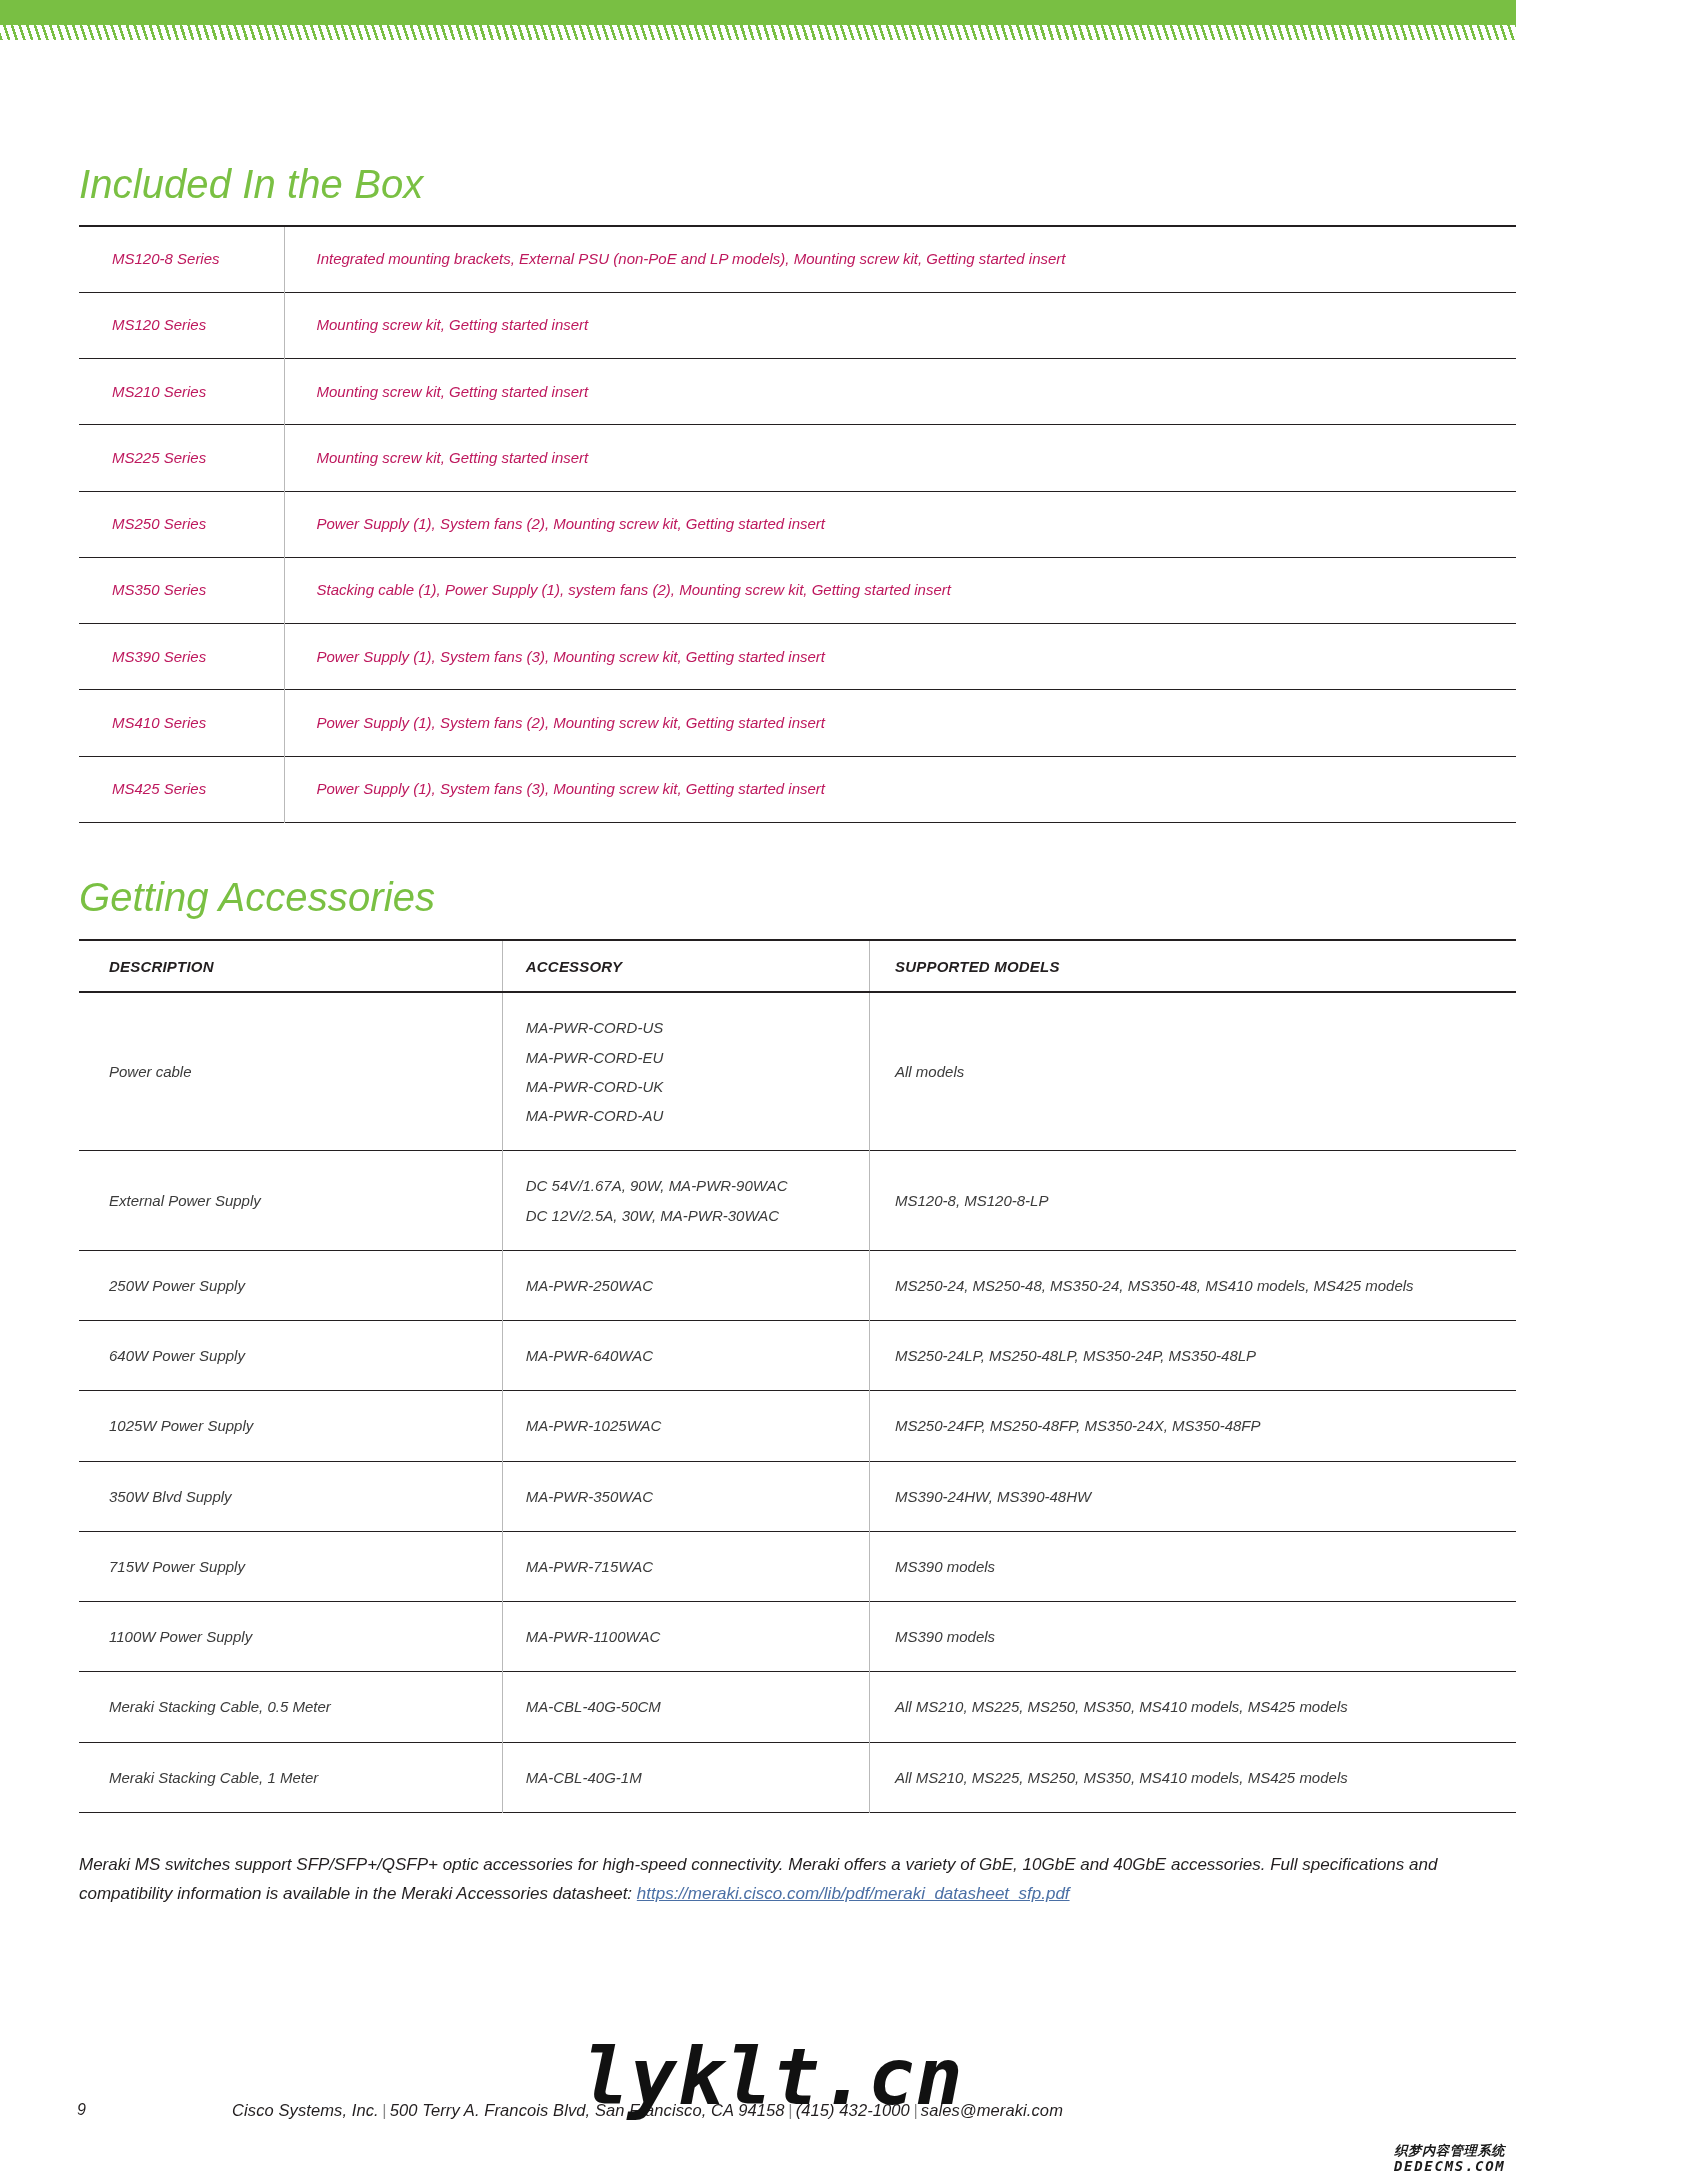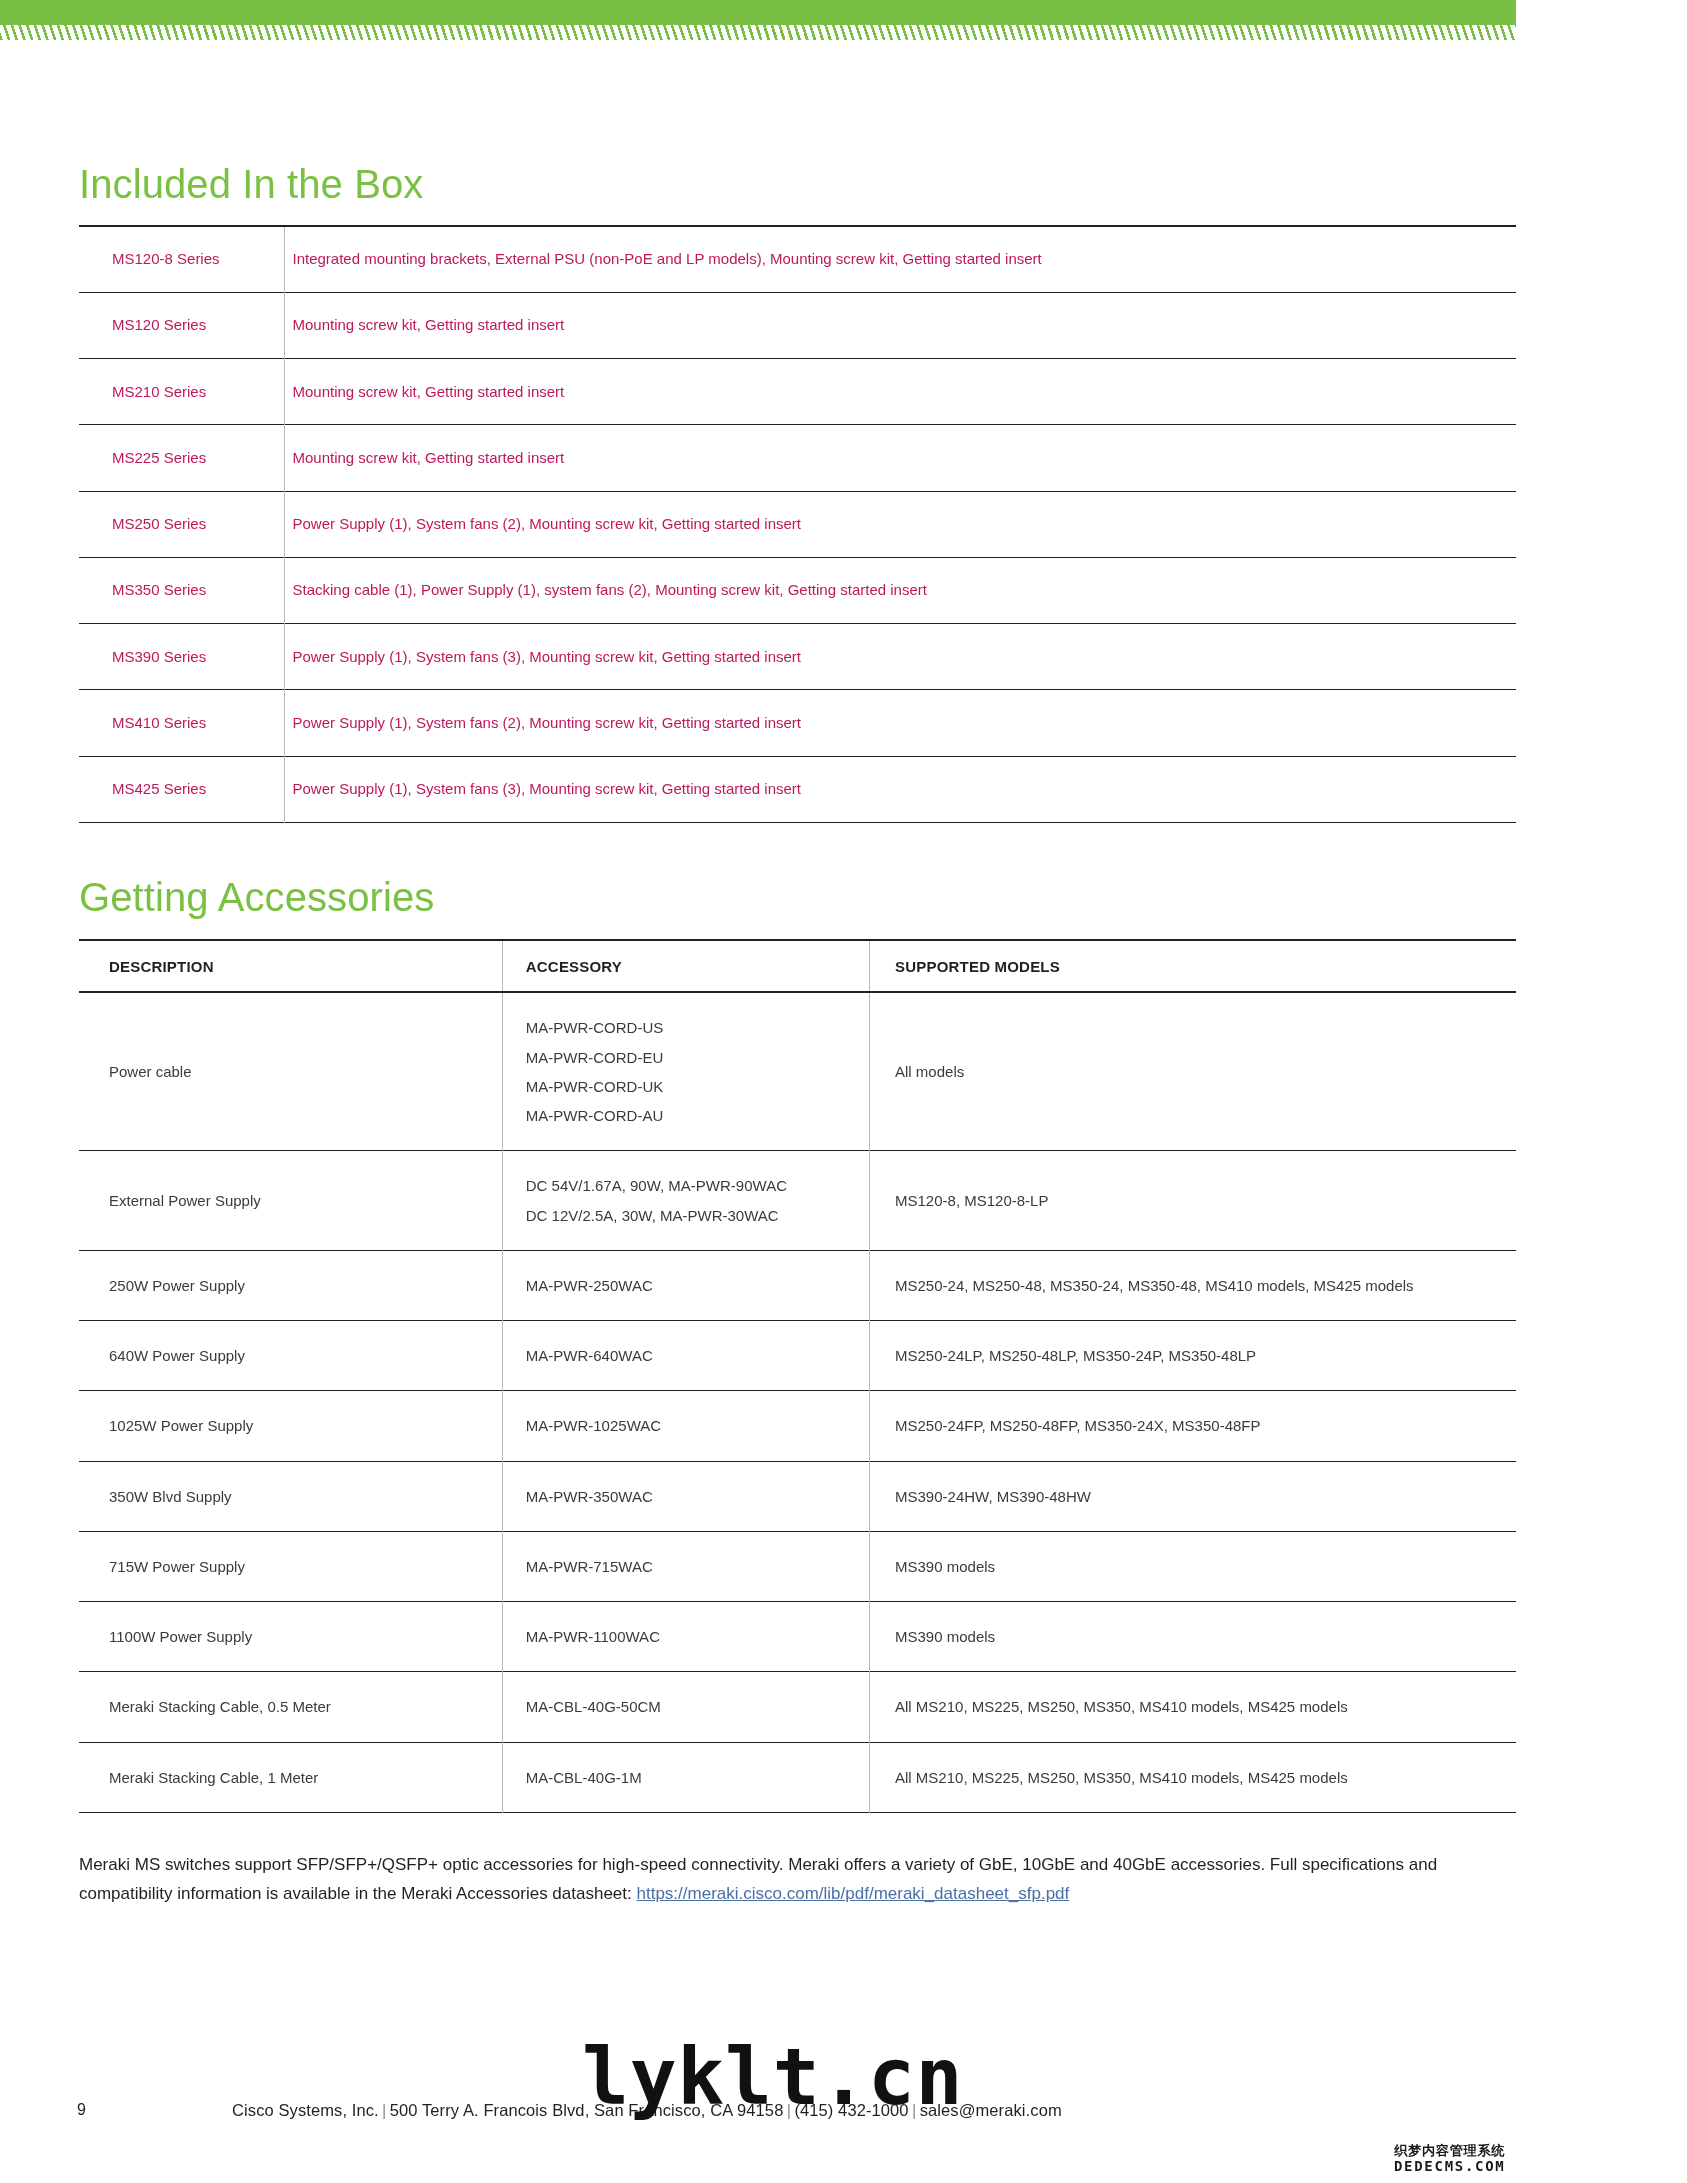--- a/index.html
+++ b/index.html
@@ -10,20 +10,21 @@
     font-family: "Liberation Sans", sans-serif;
     -webkit-font-smoothing: antialiased;
   }
 
   .page {
     position: relative;
     width: 1516px;
     height: 2183px;
     background: #ffffff;
     overflow: hidden;
+    font-style: italic;
   }
 
   
   .top-band {
     position: absolute;
     top: 0; left: 0;
     width: 1687px;
     height: 25px;
     background: #79bf43;
   }
@@ -80,21 +81,21 @@
     font-size: 15px;
     color: #be185d;
     padding: 22.5px 0 22.5px 0;
     vertical-align: middle;
     line-height: 1.35;
   }
   #box-table td.series {
     padding-left: 33px;
     border-right: 1px solid #b9b9b9;
   }
-  #box-table td.contents { padding-left: 8px; }
+  #box-table td.contents { padding-left: 32px; }
 
   
   #acc-table { margin-top: 20px; }
   #acc-table col.c-desc  { width: 423px; }
   #acc-table col.c-acc   { width: 367px; }
   #acc-table col.c-models{ width: 691px; }
 
   #acc-table thead tr {
     border-top: 2.6px solid #231f20;
     border-bottom: 2.6px solid #231f20;

